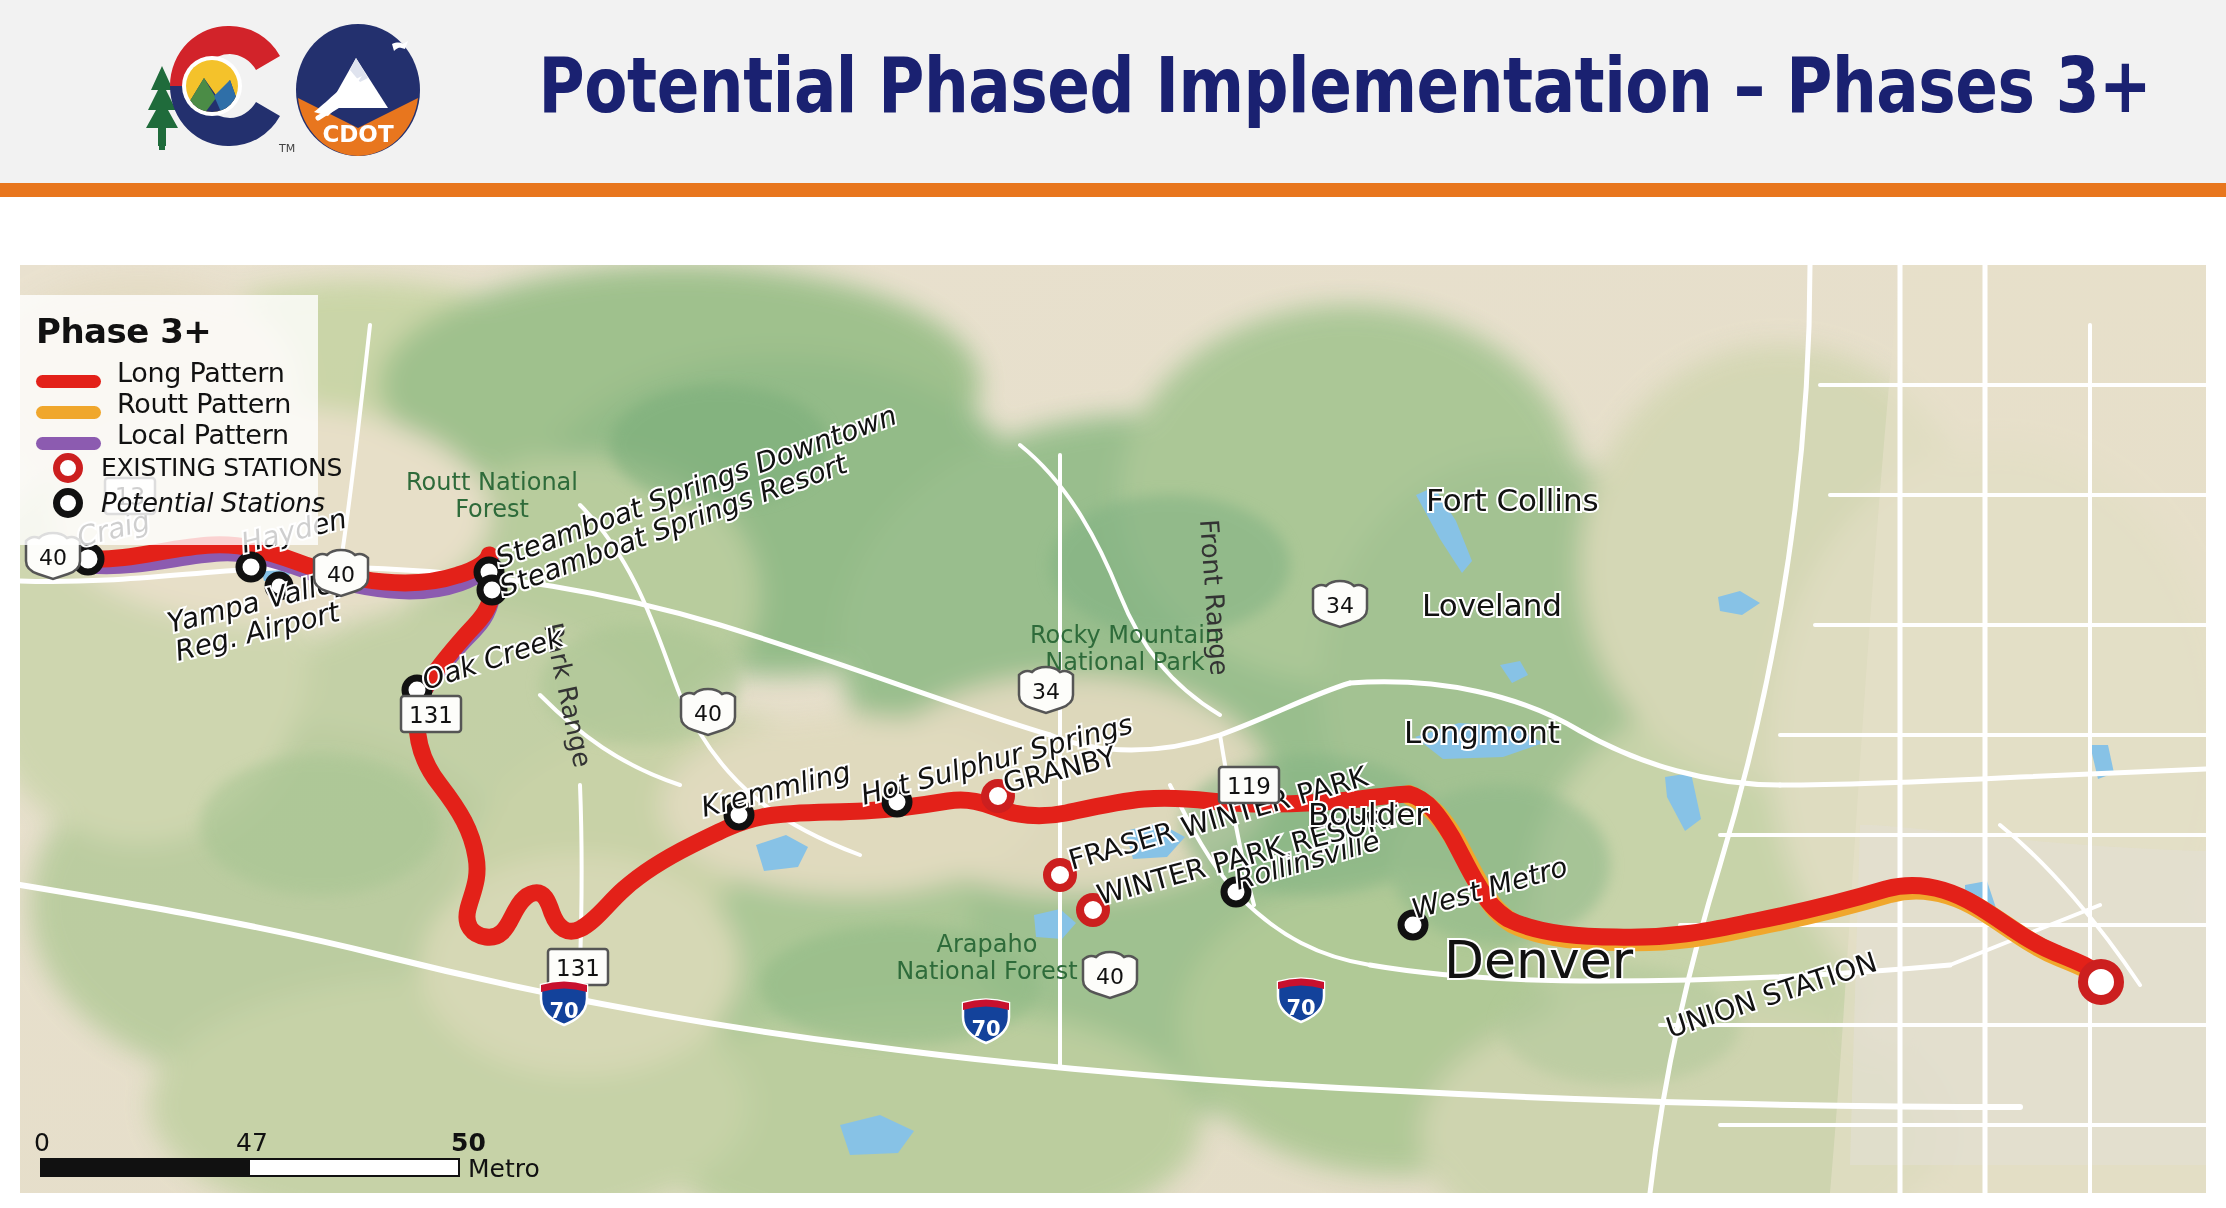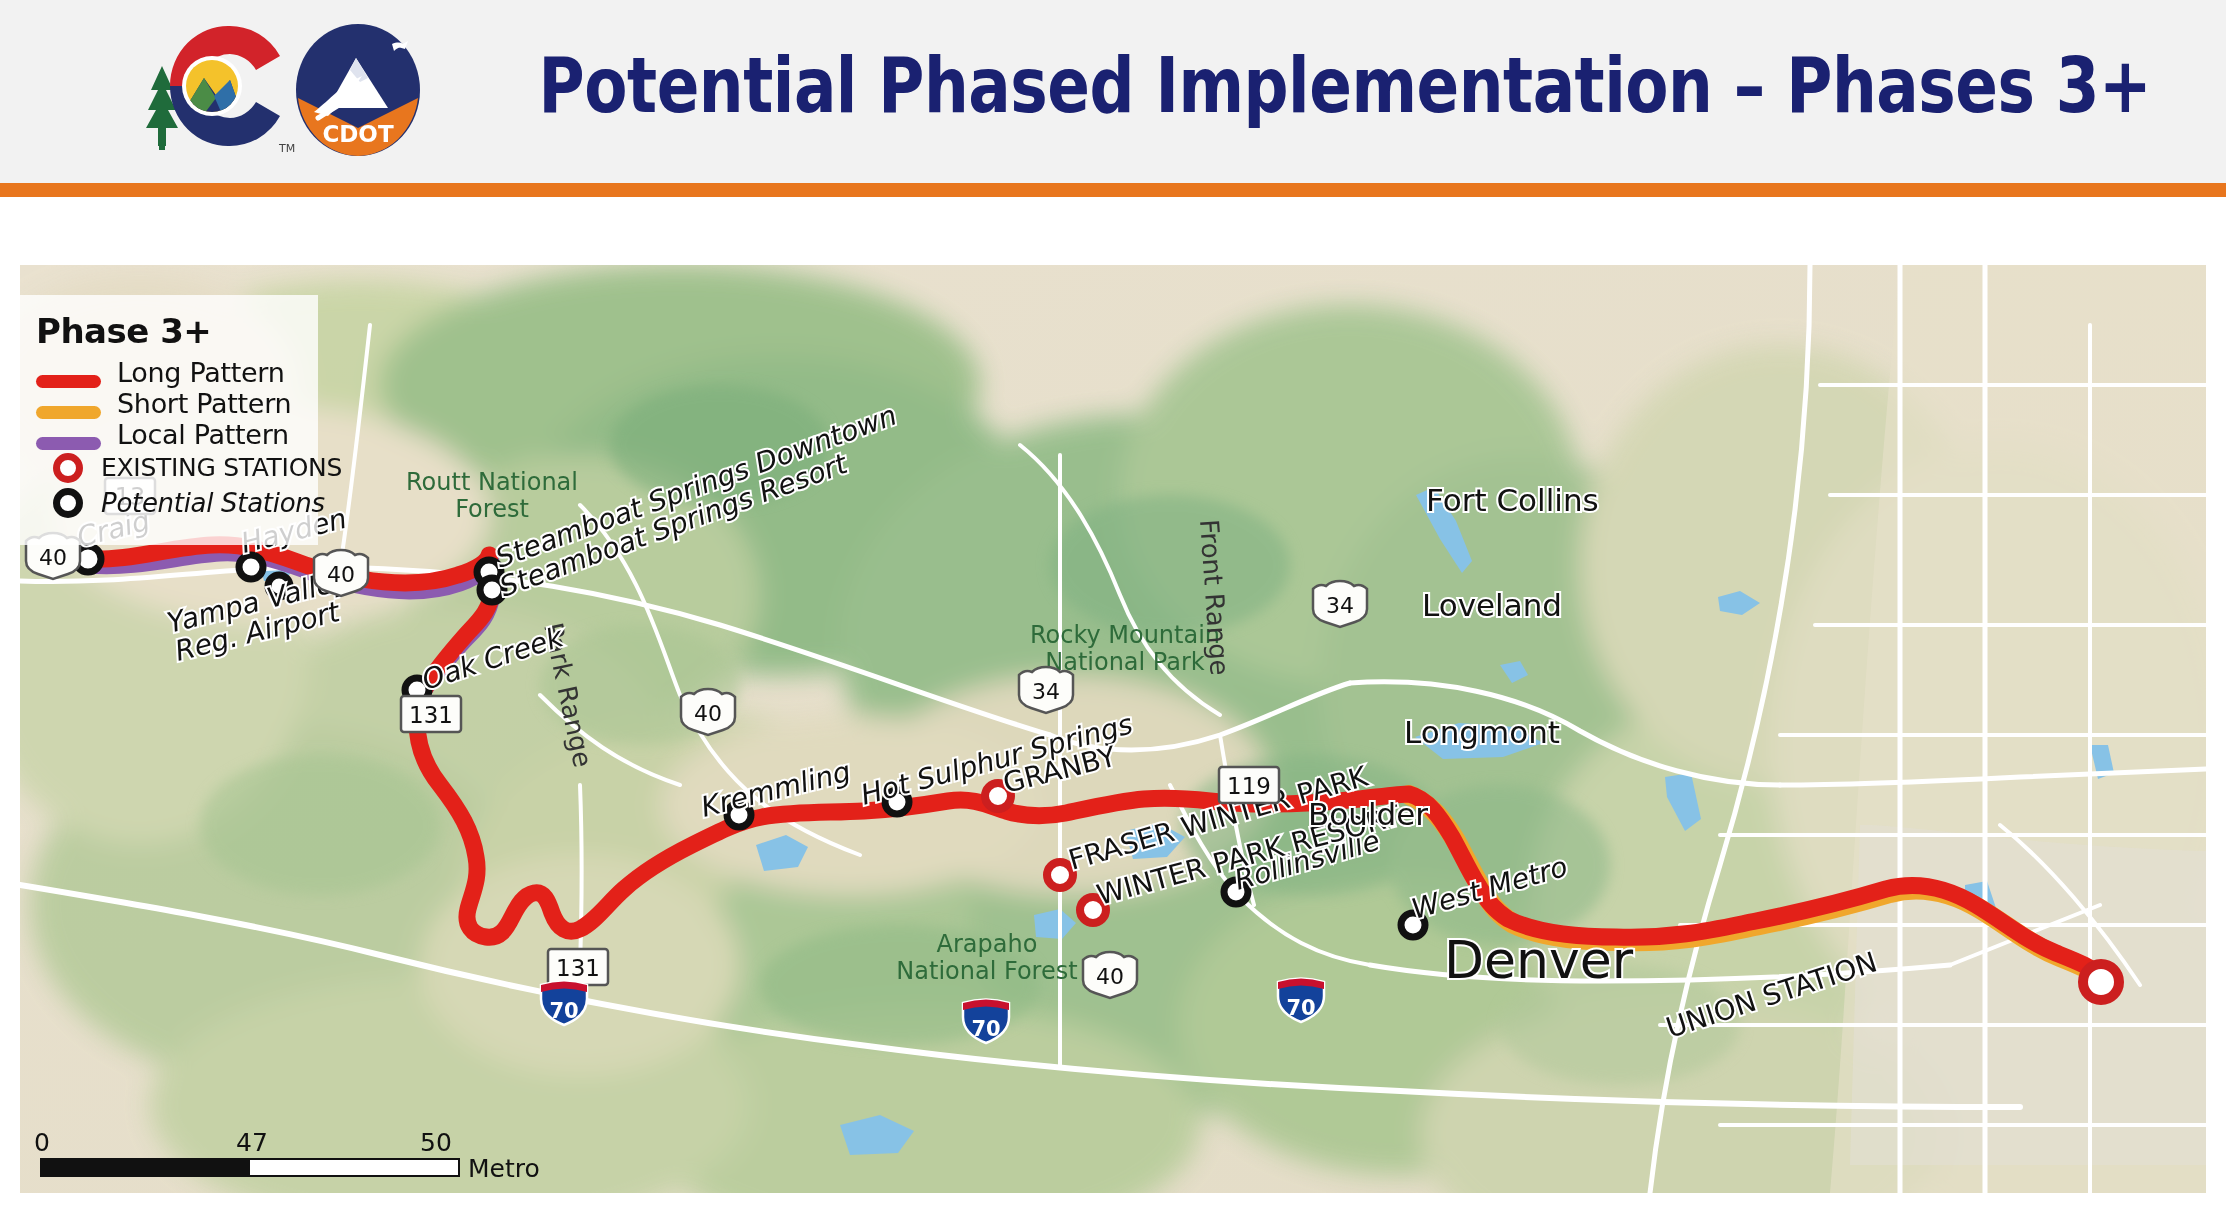--- a/index.html
+++ b/index.html
@@ -432,41 +432,41 @@
 
 <div id="legend">
   <div id="legend-title">Phase 3+</div>
 
   <div class="legend-row">
     <span class="swatch" style="background:#e32119;"></span>
     <span class="legend-label">Long Pattern</span>
   </div>
   <div class="legend-row">
     <span class="swatch" style="background:#f0a72c;"></span>
-    <span class="legend-label">Short Pattern</span>
+    <span class="legend-label">Routt Pattern</span>
   </div>
   <div class="legend-row">
     <span class="swatch" style="background:#8c5bb0;"></span>
     <span class="legend-label">Local Pattern</span>
   </div>
 
   <div class="stat-row">
     <span class="stat-marker existing"></span>
     <span class="legend-label caps">EXISTING STATIONS</span>
   </div>
   <div class="stat-row">
     <span class="stat-marker potential"></span>
     <span class="legend-label ital">Potential Stations</span>
   </div>
 </div>
 
 <div id="scalebar">
   <div id="sb-nums">
     <span style="left:-6px;">0</span>
     <span style="left:196px;">47</span>
-    <span style="left:380px;">50</span>
+    <span style="left:411px;font-weight:bold;">50</span>
   </div>
   <div id="sb-bar">
     <div style="width:50%;background:#111;"></div>
     <div style="width:50%;background:#ffffff;"></div>
   </div>
   <div id="sb-miles">Metro</div>
 </div>
 
 </body></html>

